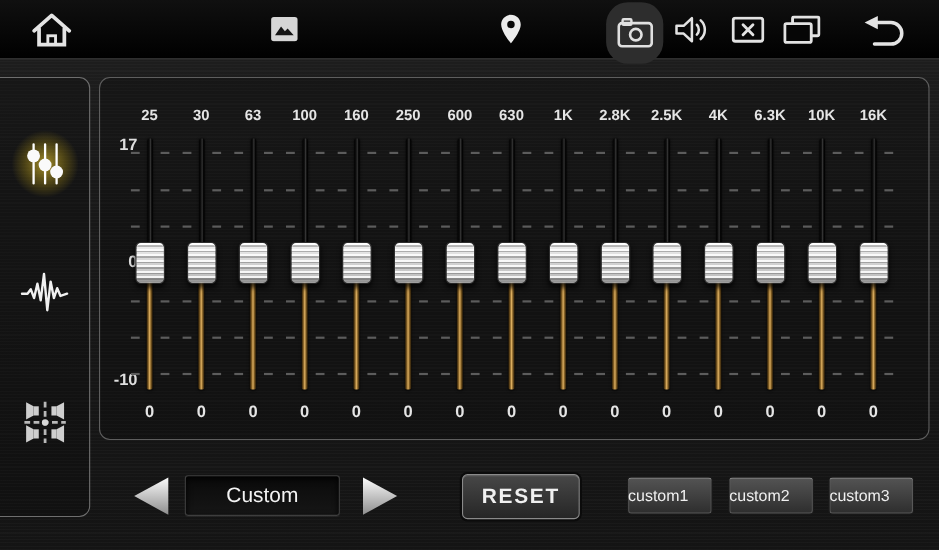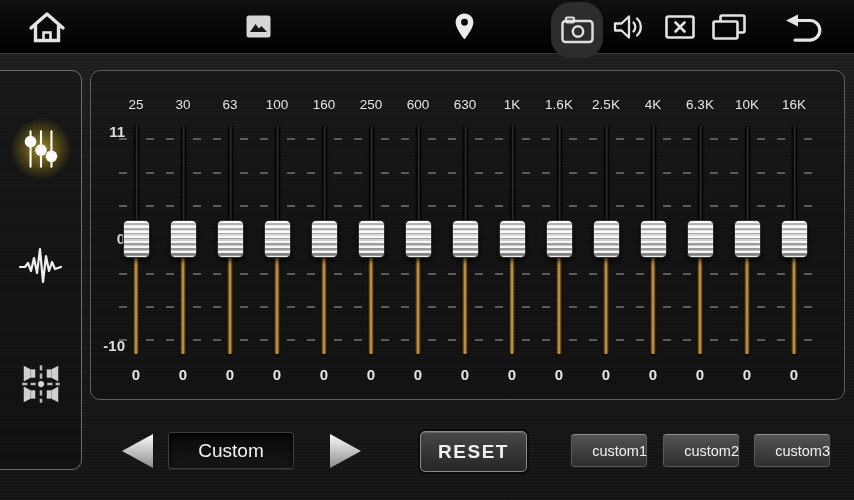--- a/index.html
+++ b/index.html
@@ -50,21 +50,21 @@
   
   .scale-label {
     position:absolute; left:2px; width:32px; text-align:right;
     font-size:15px; font-weight:bold; color:#dedede;
   }
 
   
   .band { position:absolute; top:0; width:47px; height:100%; }
   .band .freq {
     position:absolute; top:26px; left:0; width:100%; text-align:center;
-    font-size:13.5px; font-weight:normal; color:#e5e5e5;
+    font-size:13.5px; font-weight:bold; color:#e5e5e5;
   }
   .band .value {
     position:absolute; top:295px; left:0; width:100%; text-align:center;
     font-size:15px; font-weight:bold; color:#e5e5e5;
   }
   .slider-region { position:absolute; left:0; top:50px; width:47px; height:240px; cursor:pointer; }
   .track-up {
     position:absolute; left:21px; top:5px; width:5px; height:113px;
     background:linear-gradient(90deg,#000 0%,#101010 35%,#343434 55%,#060606 80%,#000 100%);
     border-radius:2px 2px 0 0; box-shadow:0 0 2px rgba(0,0,0,.9);
@@ -82,41 +82,41 @@
       linear-gradient(180deg,#ffffff 0%,#ececec 10%,#cfcfcf 55%,#c2c2c2 82%,#8a8a8a 100%);
     box-shadow:0 3px 5px rgba(0,0,0,.7), inset 0 1px 1px rgba(255,255,255,.9);
     cursor:grab;
   }
   .tick { position:absolute; width:8px; height:2px; background:#5c5c5c; }
   .tick.l { left:6px; } .tick.r { left:33px; }
 
   
   .arrow-btn { position:absolute; top:433px; width:34px; height:36px; cursor:pointer; }
   .preset-box {
-    position:absolute; left:168px; top:432px; width:126px; height:37px;
+    position:absolute; left:168px; top:432px; width:141px; height:37px;
     background:linear-gradient(180deg,#0a0a0a,#161616);
     border:1px solid #3e3e3e; border-radius:3px;
     box-shadow:inset 0 2px 6px #000, 0 1px 0 rgba(255,255,255,.05);
     display:flex; align-items:center; justify-content:center;
     font-size:19px; color:#f3f3f3; cursor:pointer;
   }
   .reset-btn {
     position:absolute; left:420px; top:431px; width:107px; height:41px;
     background:linear-gradient(180deg,#474747,#262626);
     border:1px solid #8a8a8a; border-radius:5px;
     box-shadow:0 0 0 2px #0b0b0b, inset 0 1px 0 rgba(255,255,255,.18);
     display:flex; align-items:center; justify-content:center;
     font-size:19px; font-weight:bold; letter-spacing:1.5px; color:#f0f0f0; cursor:pointer;
   }
   .custom-btn {
     position:absolute; top:433px; width:78px; height:35px;
     background:linear-gradient(180deg,#545454,#2d2d2d);
     border:1px solid #1a1a1a; border-radius:4px;
     box-shadow:inset 0 1px 0 #909090, inset 0 0 0 1px #585858;
-    display:flex; align-items:center; justify-content:flex-end;
+    display:flex; align-items:center; justify-content:flex-start;
     font-size:14.5px; color:#f0f0f0; cursor:pointer;
   }
 </style>
 </head>
 <body>
 
 <div class="topbar">
 
   <div class="tb-item icon-btn" style="left:26px; top:9px;">
     <svg width="42" height="37" viewBox="0 0 42 37">
@@ -209,21 +209,21 @@
         <rect x="12" y="28" width="4.5" height="8"></rect>
           <polygon points="12,28 5.5,24.5 5.5,39.5 12,36"></polygon>
         <rect x="27.5" y="28" width="4.5" height="8"></rect>
           <polygon points="32,28 38.5,24.5 38.5,39.5 32,36"></polygon>
       </g>
     </svg>
   </div>
 </div>
 
 <div class="main-panel">
-  <div class="scale-label" style="top:52px;">11</div>
+  <div class="scale-label" style="top:52px;">17</div>
   <div class="scale-label" style="top:159px;">0</div>
   <div class="scale-label" style="top:266px;">-10</div>
   <div id="band-row">
   <div class="band" style="left: 21.5px;">
     <div class="freq">25</div>
     <div class="slider-region">
       <div class="track-up"></div>
       <div class="track-down"></div>
       <div class="ticks">
             <div class="tick l" style="top: 17px;"></div>
@@ -430,21 +430,21 @@
             <div class="tick r" style="top: 185px;"></div>
             <div class="tick l" style="top: 218px;"></div>
             <div class="tick r" style="top: 218px;"></div>
           </div>
       <div class="knob"></div>
     </div>
     <div class="value">0</div>
   </div>
 
   <div class="band" style="left: 444.5px;">
-    <div class="freq">1.6K</div>
+    <div class="freq">2.8K</div>
     <div class="slider-region">
       <div class="track-up"></div>
       <div class="track-down"></div>
       <div class="ticks">
             <div class="tick l" style="top: 17px;"></div>
             <div class="tick r" style="top: 17px;"></div>
             <div class="tick l" style="top: 51px;"></div>
             <div class="tick r" style="top: 51px;"></div>
             <div class="tick l" style="top: 84px;"></div>
             <div class="tick r" style="top: 84px;"></div>

